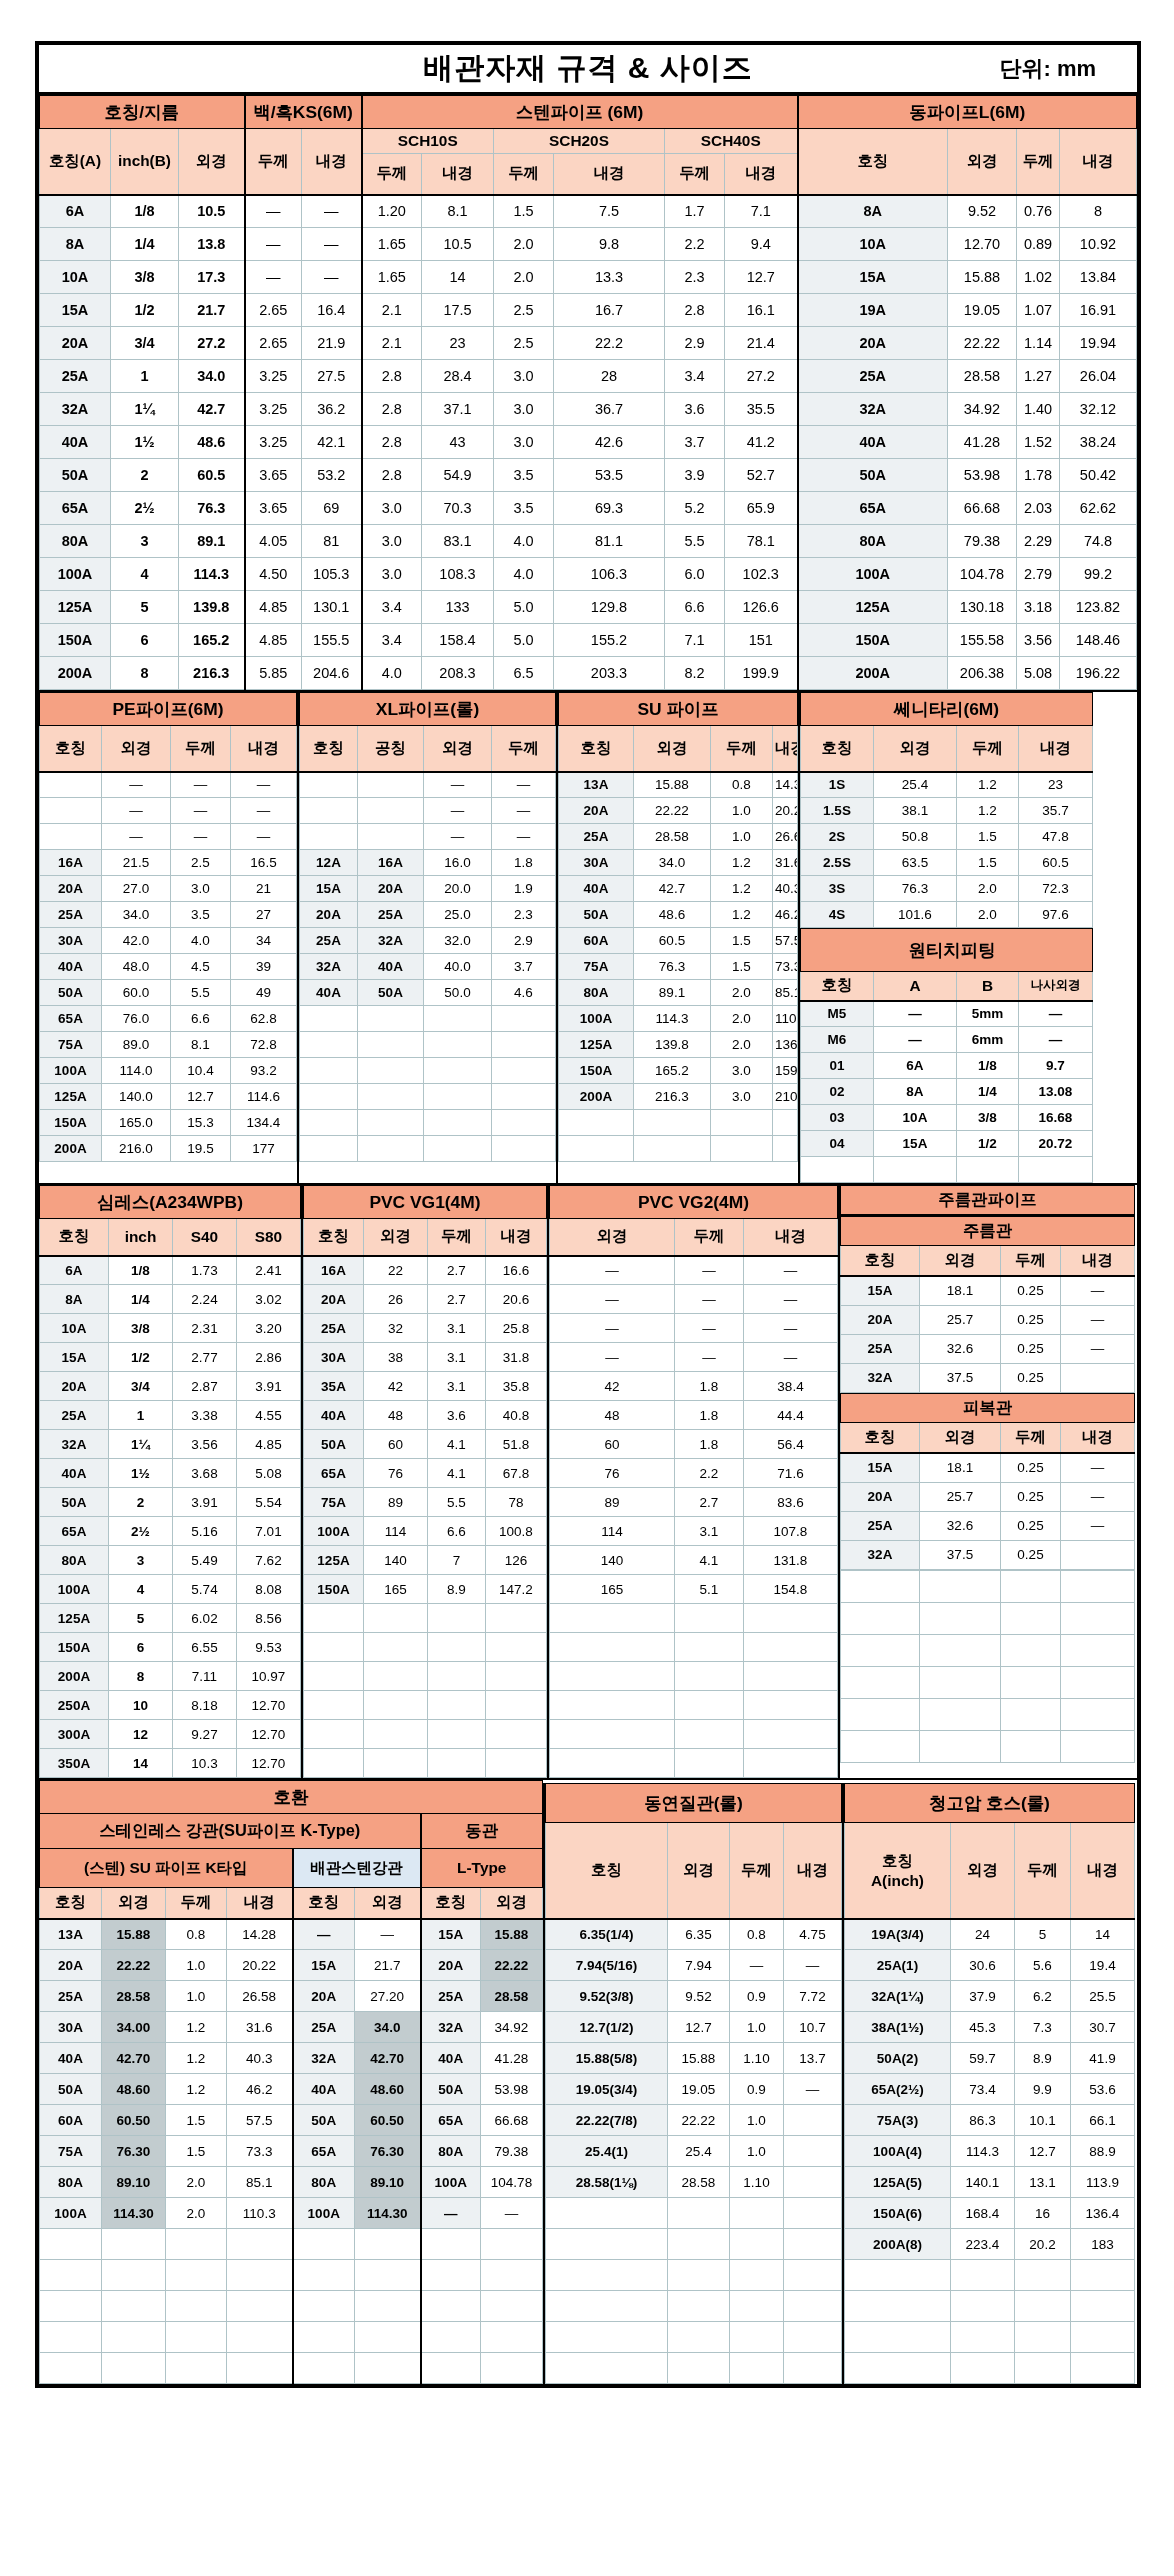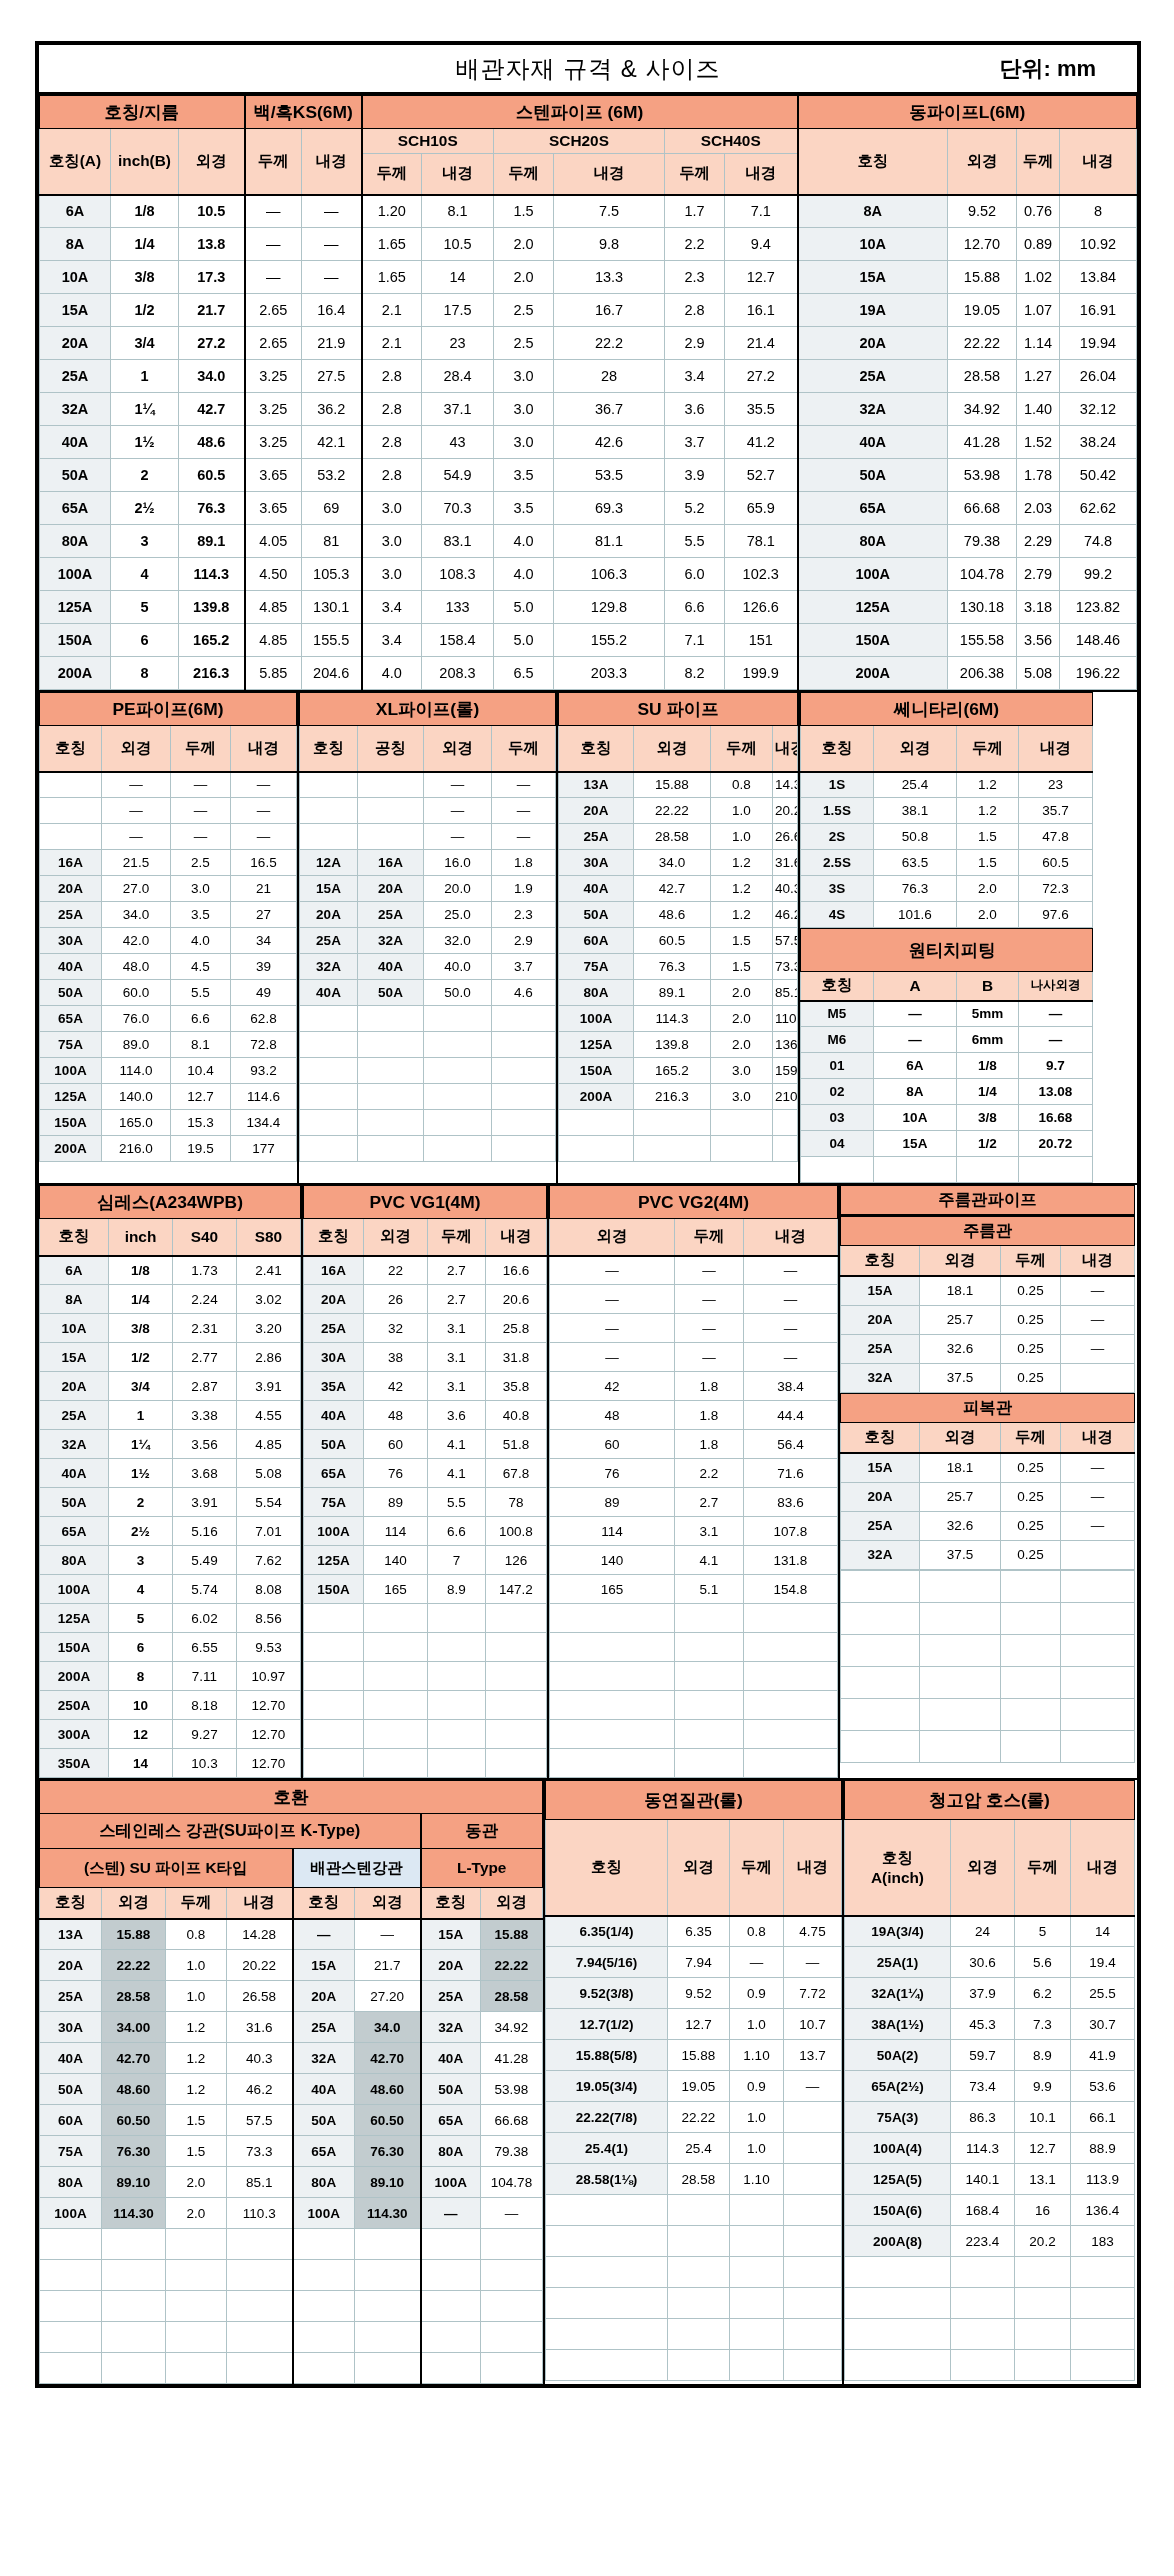--- a/index.html
+++ b/index.html
@@ -9,24 +9,24 @@
   --line:#AFC3C7;
   --shade:#C2CCCF;
   --blue:#DCE8F3;
 }
 *{box-sizing:border-box;}
 html,body{margin:0;padding:0;background:#fff;}
 body{width:1175px;height:2576px;font-family:"Liberation Sans","DejaVu Sans",sans-serif;color:#000;}
 .wrap{padding:41px 34px 0 35px;}
 .outer{border:4.8px solid #000;background:#fff;}
 .titlebar{position:relative;height:50px;border-bottom:3.9px solid #000;display:flex;align-items:center;justify-content:center;}
-.titlebar .main-title{font-size:24px;font-weight:normal;letter-spacing:1px;}
+.titlebar .main-title{font-size:30px;font-weight:bold;letter-spacing:1px;}
 .titlebar .unit{position:absolute;right:41px;font-size:22px;font-weight:bold;}
 .sec{border-bottom:2.9px solid #000;}
-.sec:last-child{border-bottom:none;}
+.sec:last-child{border-bottom:none;align-items:flex-end;}
 .row{display:flex;align-items:stretch;}
 .col{flex:none;}
 .col + .col{border-left:2.9px solid #000;}
 table{border-collapse:collapse;table-layout:fixed;width:100%;}
 th,td{border:1.9px solid var(--line);overflow:hidden;white-space:nowrap;padding:0 1.9px;}
 td{height:32px;font-size:14.5px;text-align:center;background:#fff;}
 th{text-align:center;}
 tr.bandr th{background:var(--salmon);border:1.9px solid #000;font-weight:bold;font-size:17.4px;height:33px;}
 tr.bandr2 th{background:var(--salmon);border:1.9px solid #000;font-weight:bold;font-size:16.4px;height:35px;}
 tr.bandr3 th{background:var(--salmon);border:1.9px solid #000;font-weight:bold;font-size:15.4px;height:39px;}

